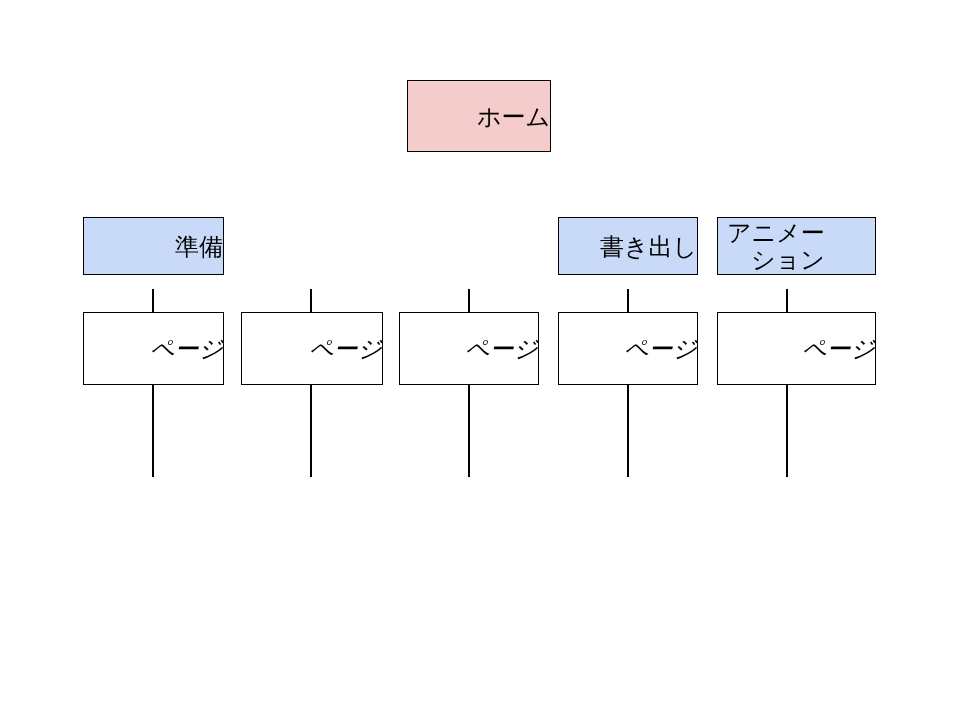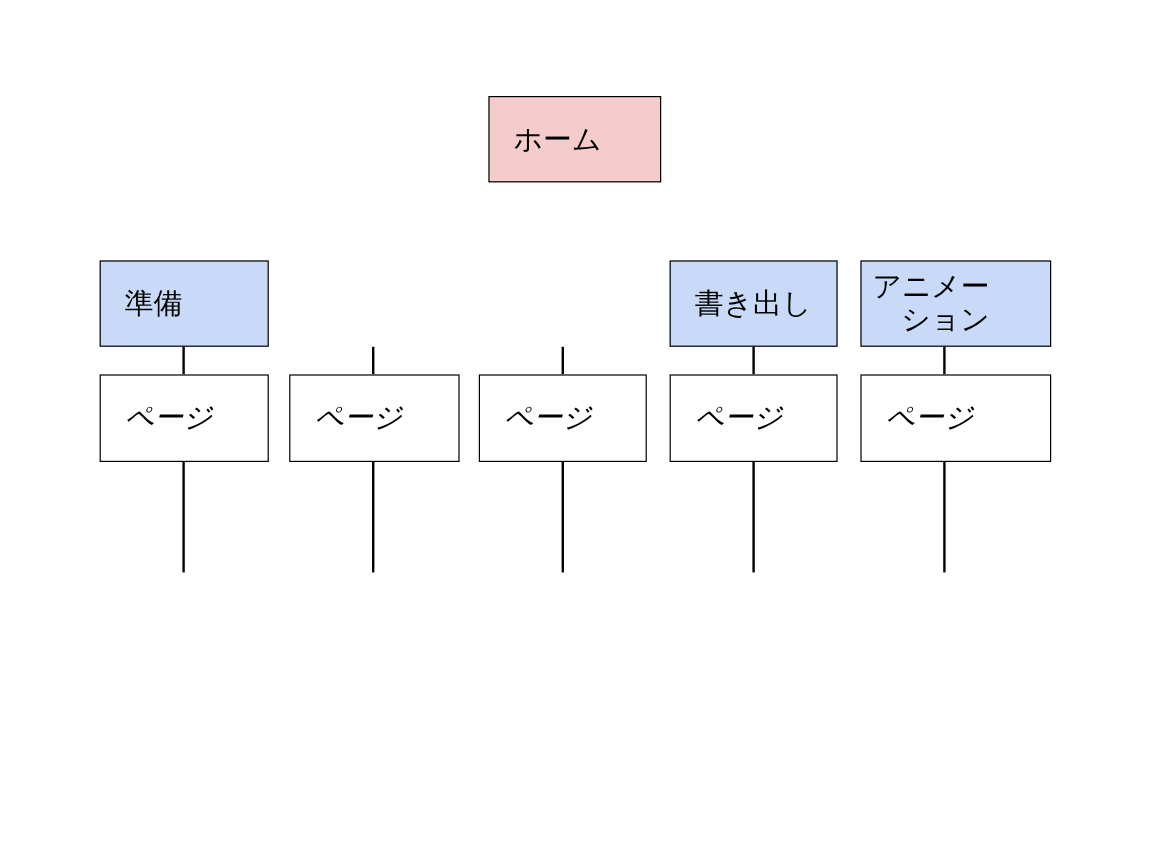--- a/index.html
+++ b/index.html
@@ -26,21 +26,21 @@
     position: relative;
     width: 960px;
     height: 720px;
     background: var(--bg);
   }
   .node {
     box-sizing: border-box;
     border: 1.5px solid var(--line);
     display: flex;
     align-items: center;
-    justify-content: flex-start;
+    justify-content: flex-end;
     text-align: center;
     font-size: 24px;
     line-height: 27px;
     white-space: pre-line;
     padding-left: 20px;
   }
   .home-node {
     position: absolute;
     left: 407px;
     top: 80px;
@@ -51,21 +51,21 @@
   .flow-column {
     position: absolute;
     top: 217px;
     height: 260px;
   }
   .stage-node {
     position: absolute;
     top: 0;
     left: 0;
     right: 0;
-    height: 72px;
+    height: 58px;
     background: var(--stage-fill);
   }
   .stage-node.left-align {
     justify-content: flex-start;
     text-align: right;
     padding-left: 9px;
   }
   .connector-line {
     position: absolute;
     top: 72px;

